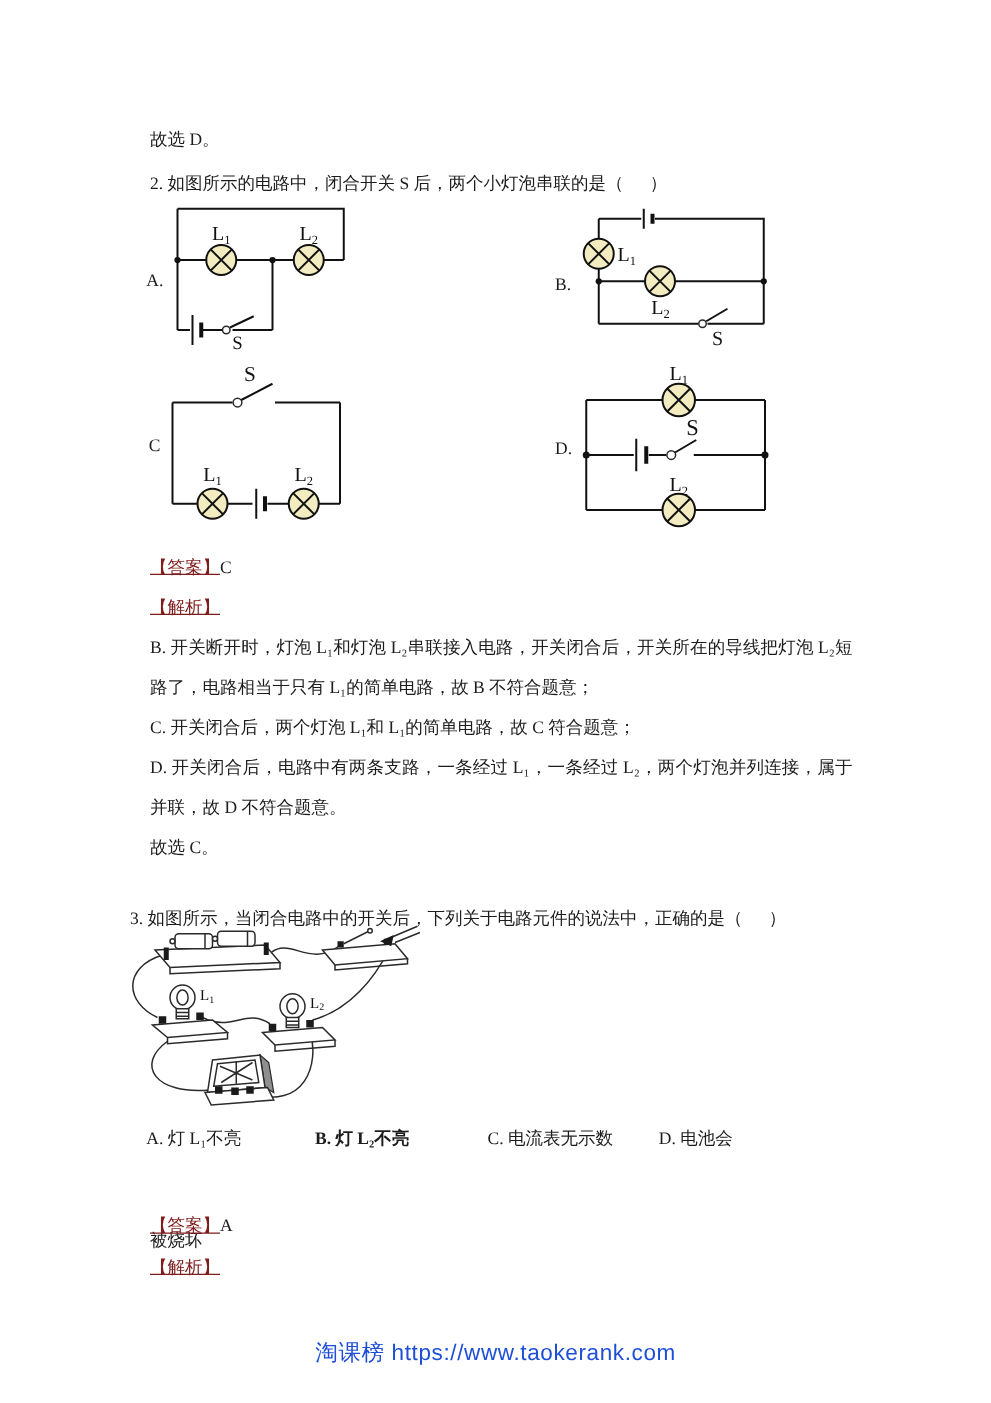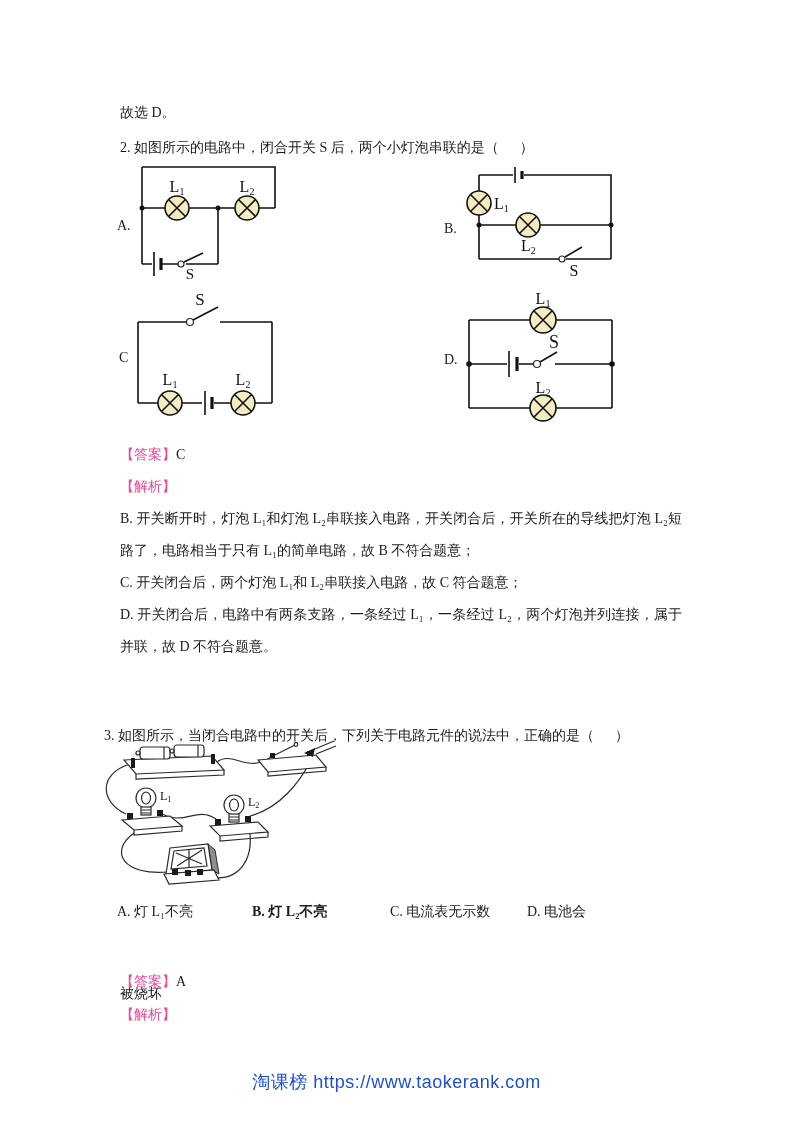--- a/index.html
+++ b/index.html
@@ -3,21 +3,21 @@
 <meta charset="utf-8">
 <style>
   html,body{margin:0;padding:0;background:#ffffff;}
   .page{position:relative;width:774px;height:1122px;background:#fff;
         font-family:"Liberation Serif","DejaVu Serif",serif;
         font-size:14px;color:#1c1c1c;overflow:hidden;}
   .abs{position:absolute;}
   .txt{line-height:32px;white-space:pre;}
   .para{width:562px;line-height:32px;text-align:justify;}
   .para p{margin:0;}
-  .tag{color:#ec4899;}
+  .tag{color:#7f1d1d;text-decoration:underline;}
   .optrow span{position:absolute;white-space:pre;}
   .footer{width:793px;text-align:center;font-family:"Liberation Sans","DejaVu Sans",sans-serif;
           font-size:18px;color:#1d4ed8;letter-spacing:.5px;}
   svg{display:block;}
   svg text{font-family:"Liberation Serif","DejaVu Serif",serif;fill:#111;}
   .wire{stroke:#111;stroke-width:1.6;fill:none;}
   .thick{stroke:#111;stroke-width:3.2;fill:none;}
   .bulb{fill:#f2ecc0;stroke:#111;stroke-width:1.6;}
   .dot{fill:#111;stroke:none;}
   .sk{stroke:#2a2a2a;stroke-width:1.2;fill:none;}
@@ -145,22 +145,23 @@
     <circle class="dot" cx="170" cy="78" r="2.8"></circle>
     <text x="101" y="18" font-size="16" text-anchor="middle"><tspan>L</tspan><tspan font-size="10" dy="3">1</tspan></text>
     <text x="112" y="62" font-size="18" text-anchor="middle">S</text>
     <text x="101" y="107" font-size="16" text-anchor="middle"><tspan>L</tspan><tspan font-size="10" dy="3">2</tspan></text>
   </svg>
 
   <div class="abs para" style="left:120px;top:439px;">
     <p><span class="tag">【答案】</span><span>C</span></p>
     <p><span class="tag">【解析】</span></p>
     <p>B. 开关断开时，灯泡 L₁和灯泡 L₂串联接入电路，开关闭合后，开关所在的导线把灯泡 L₂短路了，电路相当于只有 L₁的简单电路，故 B 不符合题意；</p>
-    <p>C. 开关闭合后，两个灯泡 L₁和 L₂串联接入电路，故 C 符合题意；</p>
+    <p>C. 开关闭合后，两个灯泡 L₁和 L₁的简单电路，故 C 符合题意；</p>
     <p>D. 开关闭合后，电路中有两条支路，一条经过 L₁，一条经过 L₂，两个灯泡并列连接，属于并联，故 D 不符合题意。</p>
+    <p>故选 C。</p>
   </div>
 
   <div class="abs txt" style="left:104px;top:720px;text-align:right;">3. 如图所示，当闭合电路中的开关后，下列关于电路元件的说法中，正确的是（      ）</div>
 
   <svg class="abs" style="left:82px;top:740px;" width="300" height="155" viewBox="0 0 300 155">
 
     <g>
       <path class="sk" d="M48,24 C16,34 18,62 44,74"></path>
       <path class="sk" d="M80,74 C104,86 114,66 134,79"></path>
       <path class="sk" d="M52,93 C26,112 42,136 86,132"></path>

